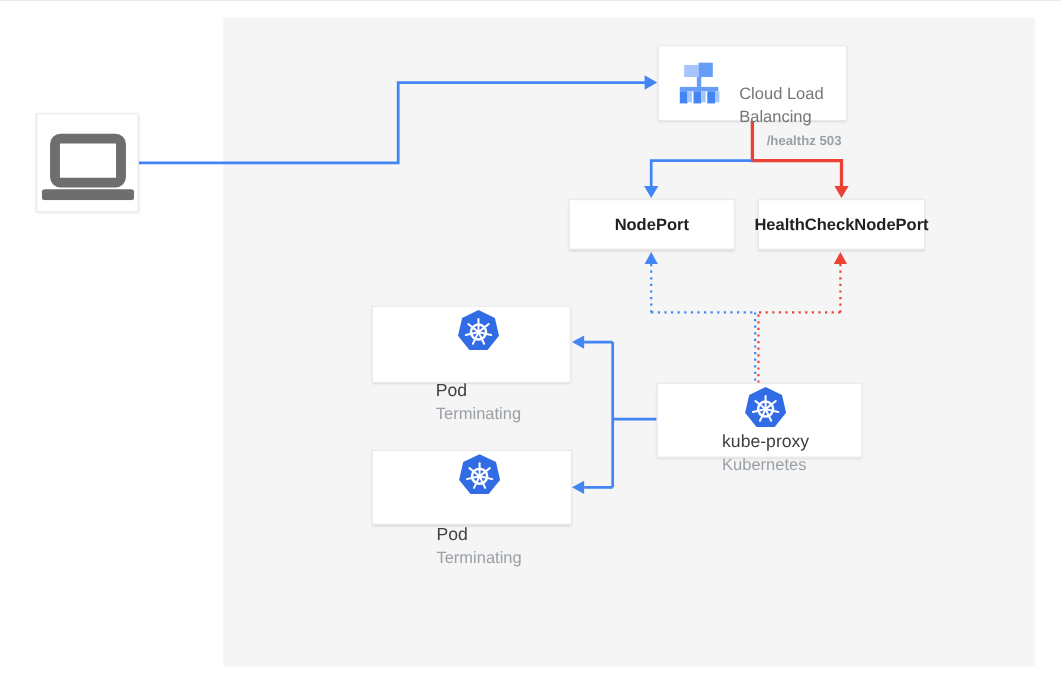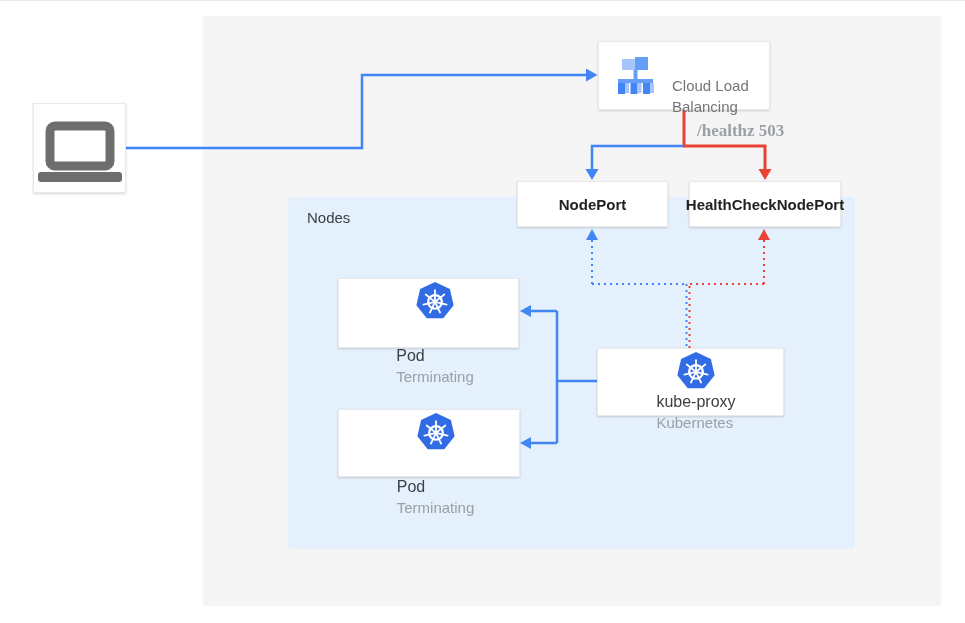--- a/index.html
+++ b/index.html
@@ -24,44 +24,41 @@
   .fill-red{fill:var(--red);stroke:none;}
   .card{
     position:absolute;background:#fff;border:1px solid var(--card-border);
     box-shadow:0 1px 2px rgba(0,0,0,0.10), 0 1px 3px rgba(0,0,0,0.06);
     box-sizing:border-box;
   }
   .client-card{left:33px;top:103px;width:93px;height:90px;}
   .client-card svg{position:absolute;left:4px;top:16px;}
   .clb-card{left:598px;top:41px;width:172px;height:69px;display:flex;align-items:center;padding-left:15px;gap:14px;}
   .clb-label{width:86px;font-size:15px;line-height:21px;color:var(--gray-text);margin-top:40px;}
-  .route-label{position:absolute;left:697px;top:121px;font-size:17px;font-weight:bold;color:var(--muted-text);font-family:Liberation Serif, serif;}
+  .route-label{position:absolute;left:697px;top:121px;font-size:12px;font-weight:bold;color:var(--muted-text);}
   .nodeport-card{left:517px;top:181px;width:151px;height:46px;display:flex;align-items:center;justify-content:center;}
   .nodeport-card .port-label{font-size:15px;font-weight:bold;color:var(--title-text);}
   .healthcheck-card{left:689px;top:181px;width:152px;height:46px;display:flex;align-items:center;justify-content:center;}
   .healthcheck-card .port-label{font-size:15px;font-weight:bold;line-height:19px;color:var(--title-text);}
   .entity-card{display:flex;align-items:center;flex-direction:column;}
   .pod1-card{left:338px;top:278px;width:181px;height:70px;padding-left:13px;gap:24px;}
   .pod2-card{left:338px;top:409px;width:182px;height:68px;padding-left:13px;gap:24px;}
   .kubeproxy-card{left:597px;top:348px;width:187px;height:68px;padding-left:11px;}
   .entity-text .title{font-size:16px;color:var(--dark-text);margin-bottom:3px;}
   .entity-text .subtitle{font-size:15px;color:var(--muted-text);}
   .k8s-icon{width:40px;height:44px;flex:0 0 auto;display:block;}
   .clb-icon{width:44px;height:40px;flex:0 0 auto;display:block;}
 </style>
 </head>
 <body>
 
 <div class="canvas">
   <div class="top-rule"></div>
   <div class="bg-panel"></div>
 
-  <div class="nodes-container">
-    <div class="nodes-label">Nodes</div>
-  </div>
 
   <svg class="connectors" viewBox="0 0 965 623">
 
     <path class="stroke-blue" stroke-width="2.5" d="M126 148 H362 V75 H587"></path>
     <polygon class="fill-blue" points="586,68.5 586,81.5 597.5,75"></polygon>
 
     <path class="stroke-red" stroke-width="3" d="M684 110 V146 H765 V170"></path>
     <polygon class="fill-red" points="758.5,169 771.5,169 765,180"></polygon>
 
     <path class="stroke-blue" stroke-width="2.5" d="M684 146 H592 V170"></path>

